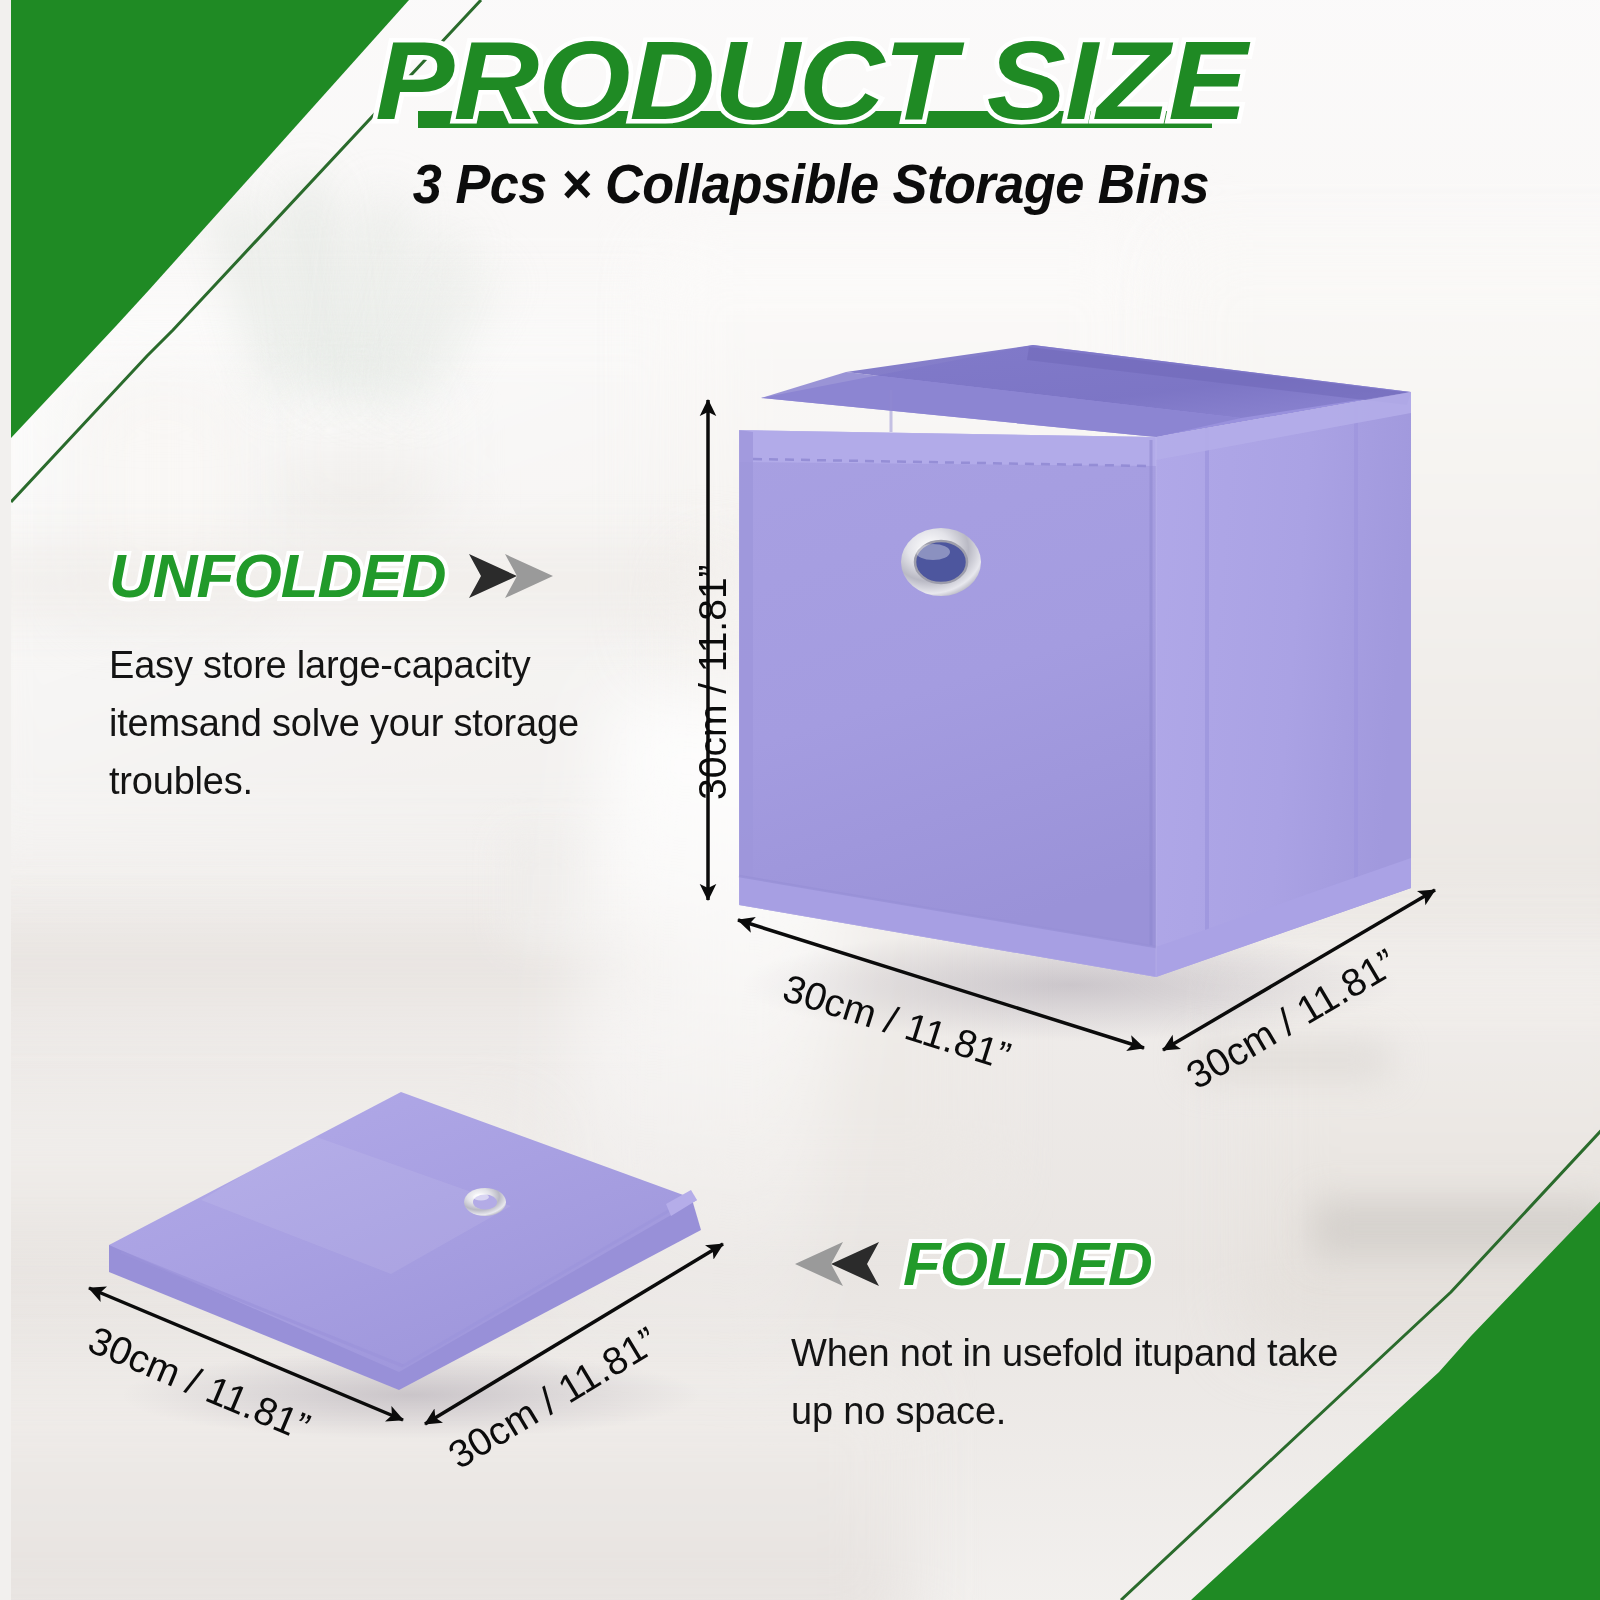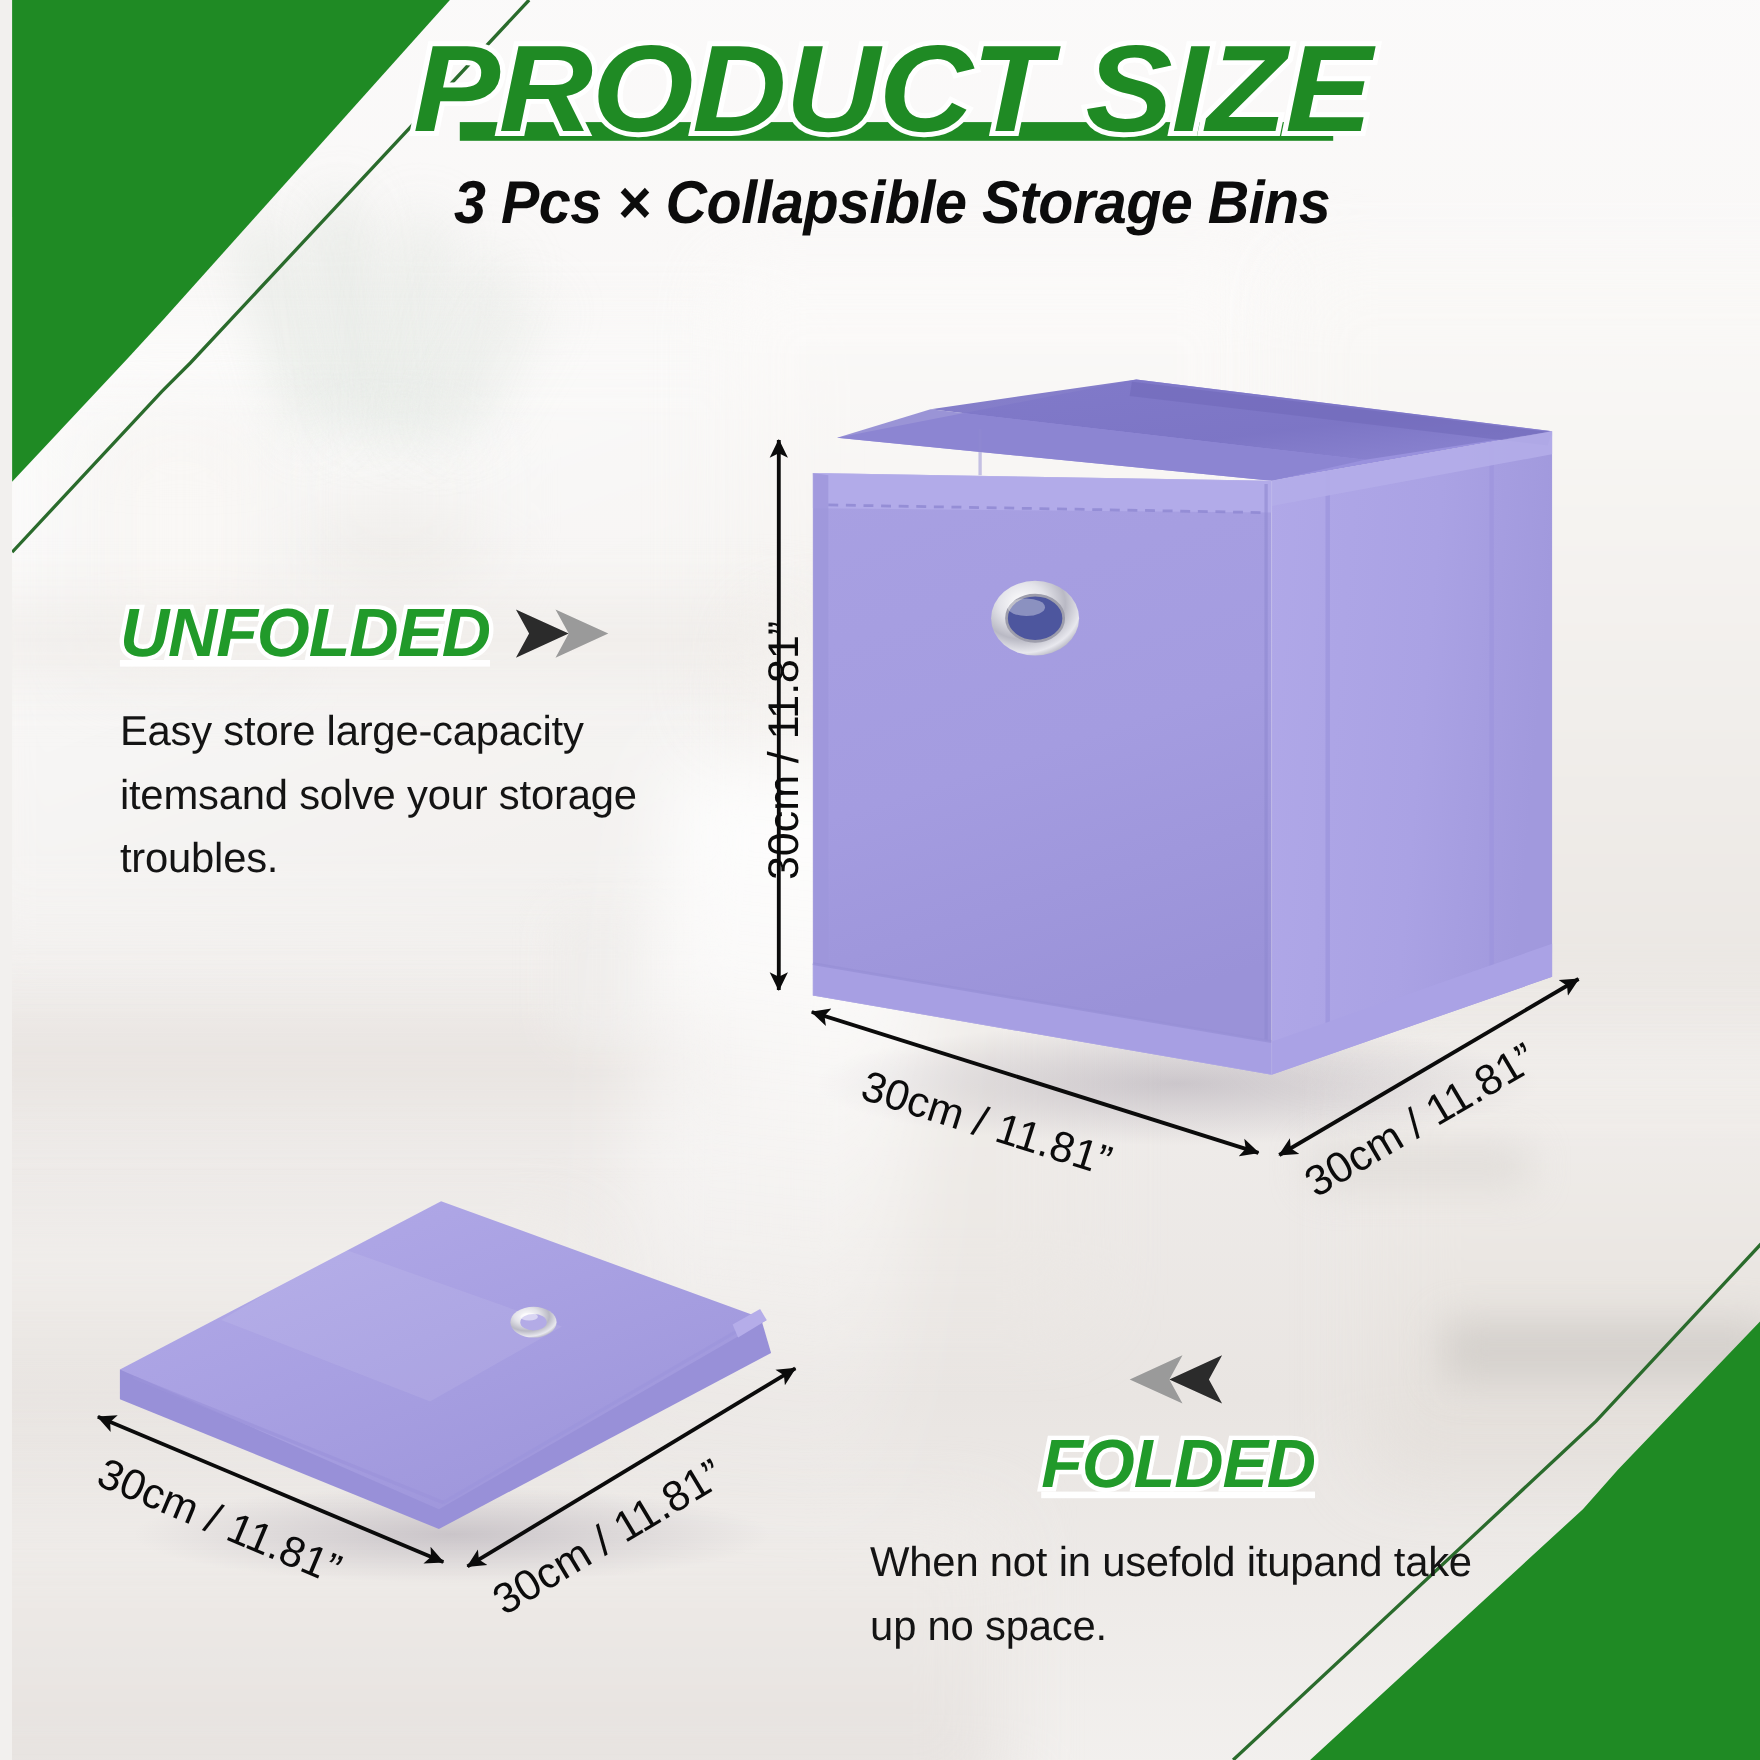--- a/index.html
+++ b/index.html
@@ -61,32 +61,31 @@
   
   .feature { position:absolute; }
   .feature-head { display:flex; align-items:center; gap:16px; }
   .feat-label {
     font-size:62px; font-weight:bold; font-style:italic;
     color:#219a2a;
     -webkit-text-stroke:8px #ffffff;
     paint-order:stroke fill;
     letter-spacing:-1px;
     white-space:nowrap;
-    text-decoration:underline;
   }
   .feat-body {
     margin-top:26px;
     font-size:38px; color:#141414; line-height:1.52;
     max-width:520px;
     letter-spacing:-0.2px;
   }
 
   #unfolded-block { left:98px; top:540px; }
   #folded-block   { left:780px; top:1228px; }
-  #folded-block .feature-head { justify-content:flex-start;flex-direction:column; }
+  #folded-block .feature-head { justify-content:flex-start; }
   #folded-block .feat-body { max-width:560px; }
 
   
   .dim {
     position:absolute;
     font-size:39px; color:#0b0b0b;
     white-space:nowrap;
     letter-spacing:0px;
   }
   .dim-v {

